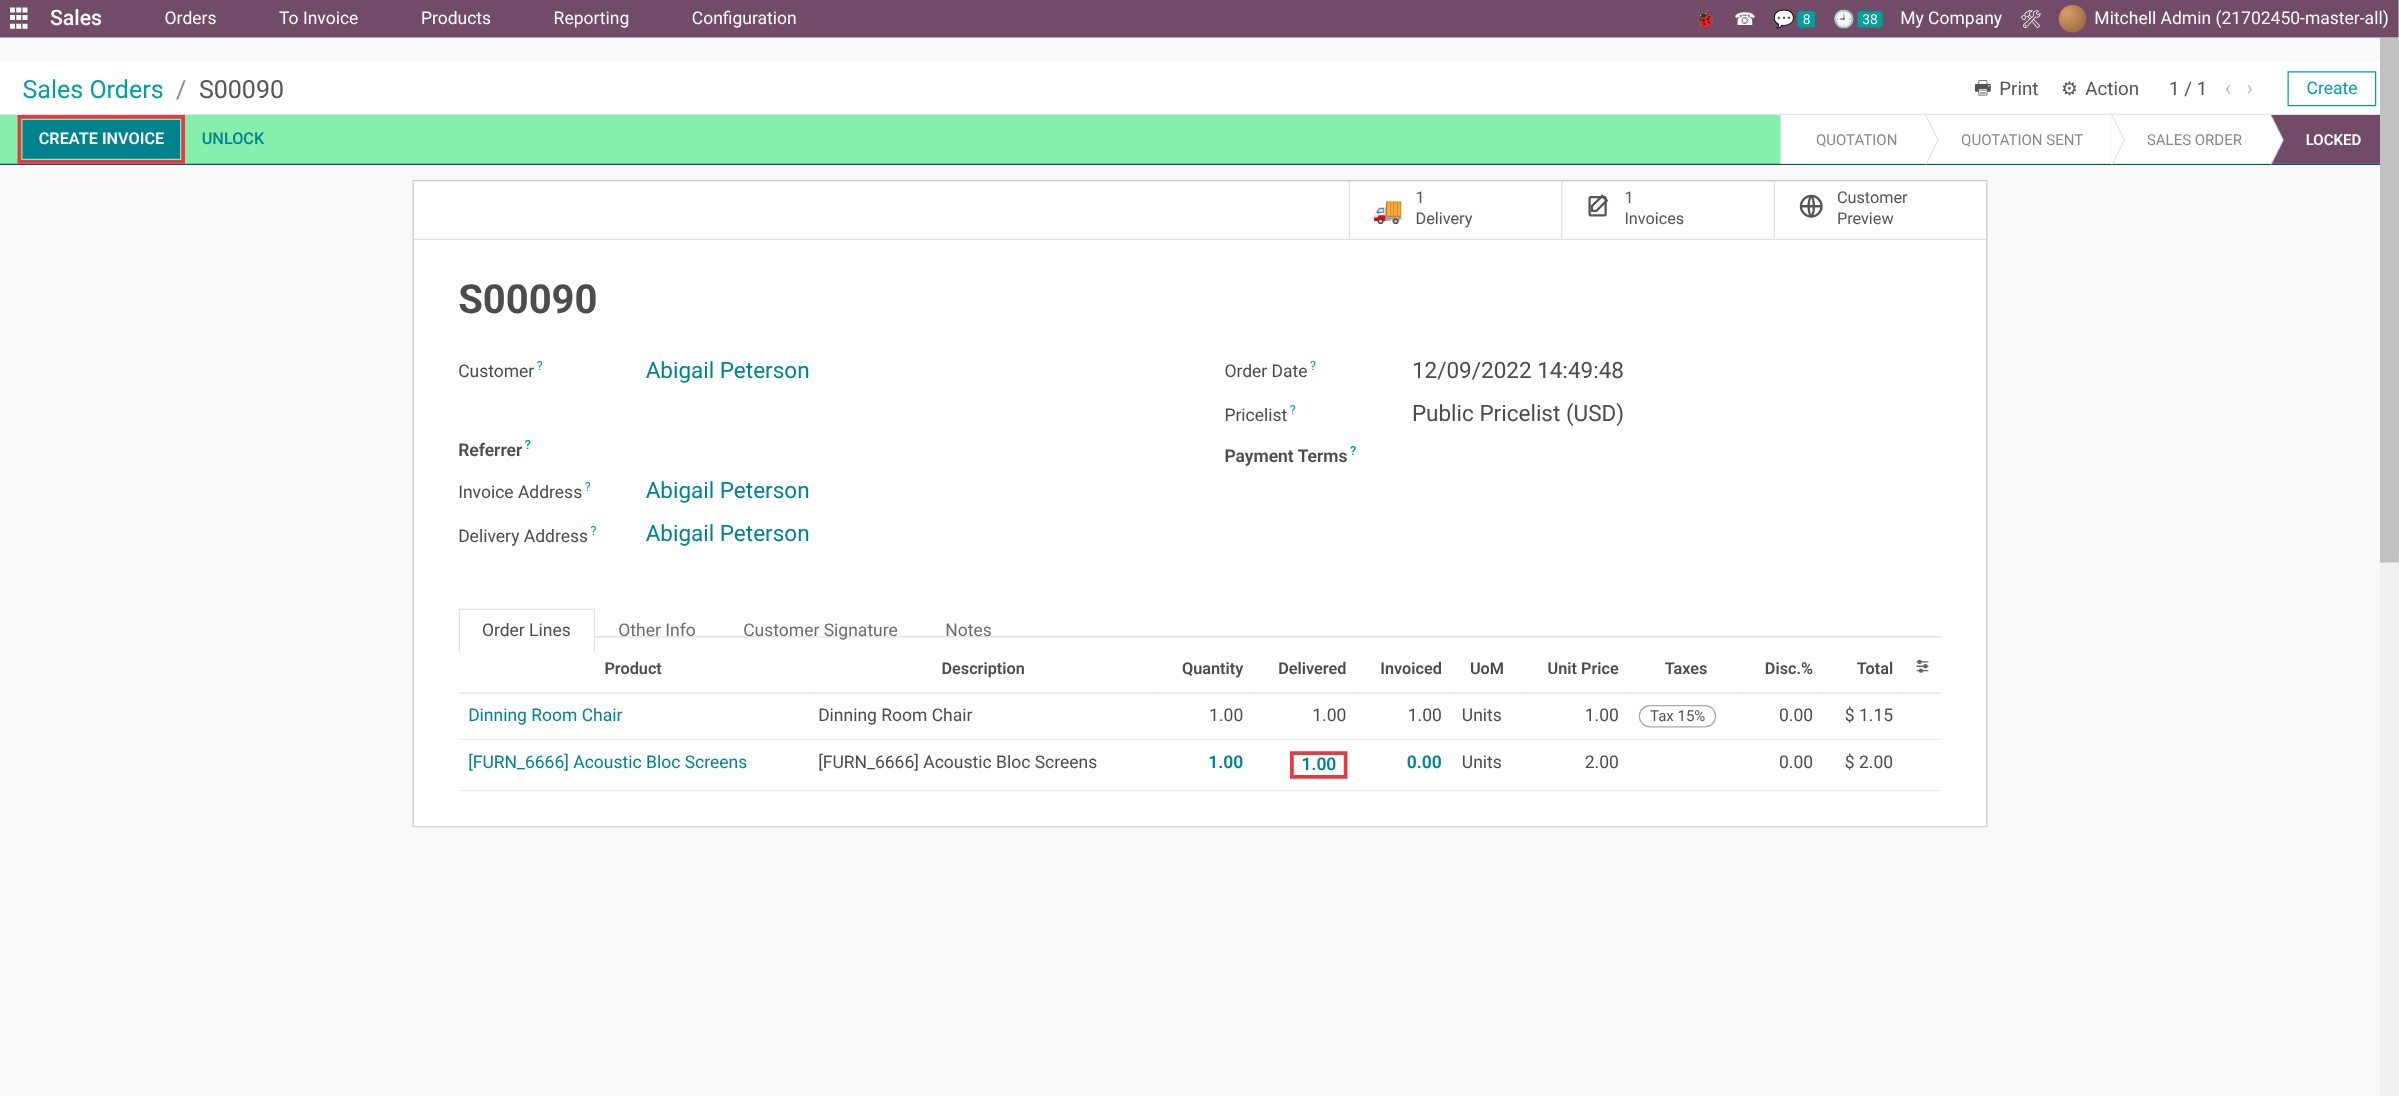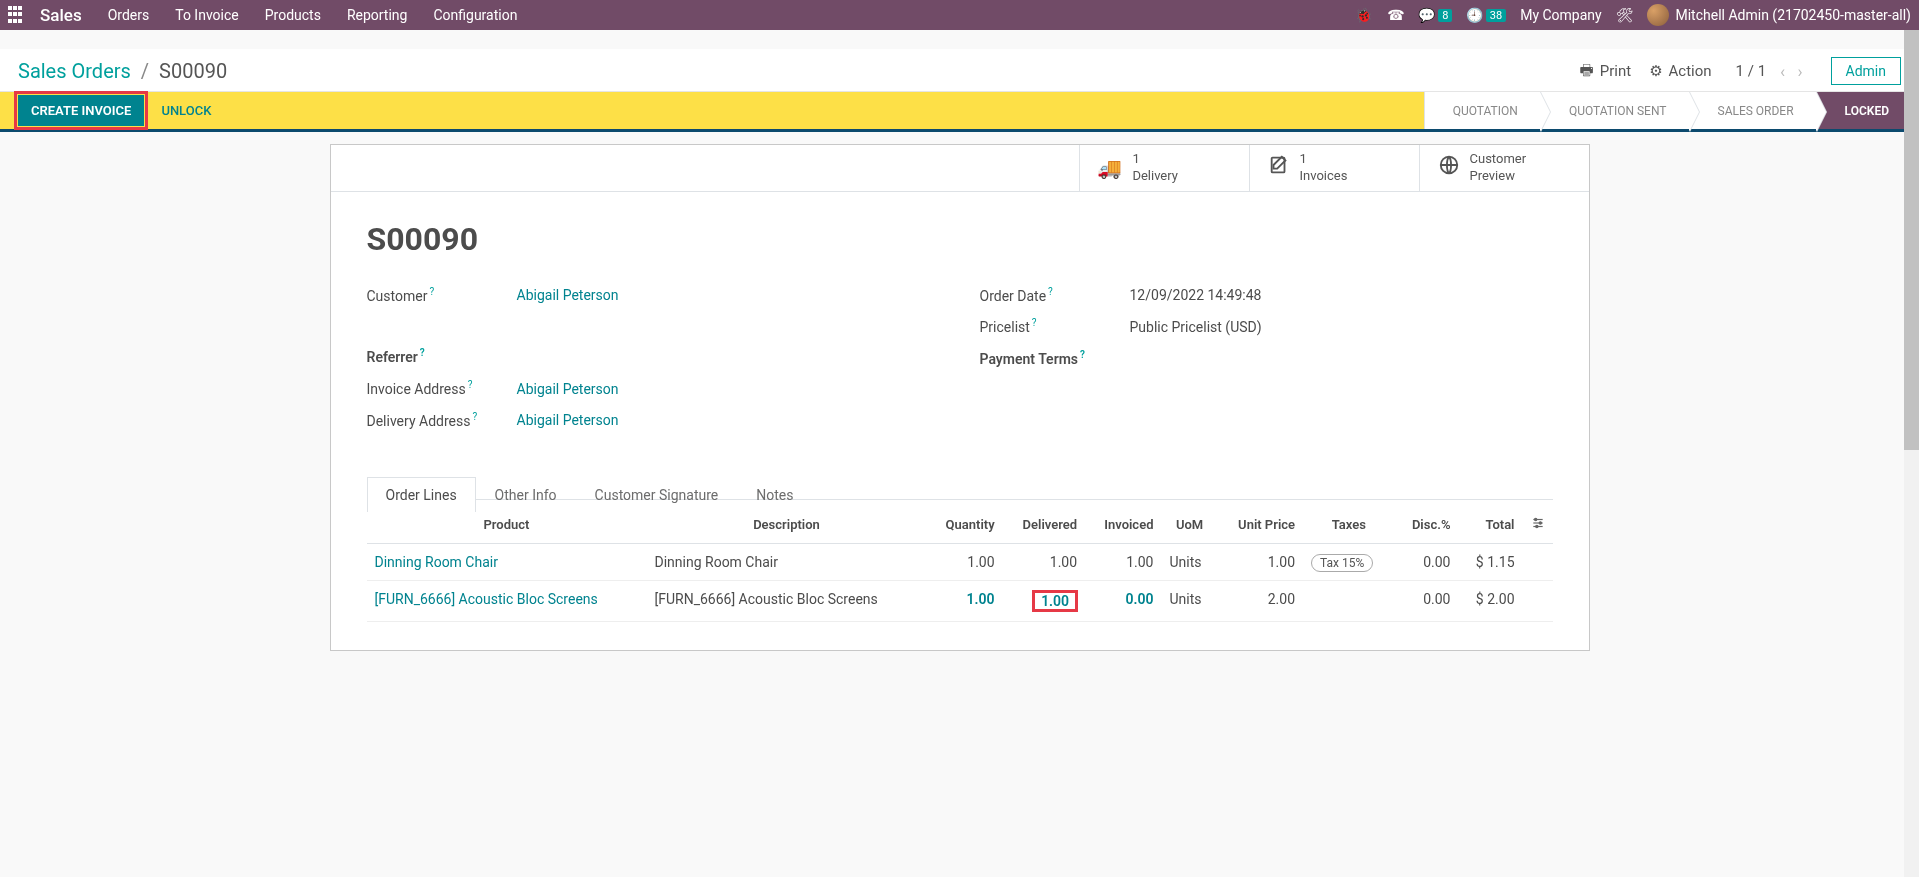--- a/index.html
+++ b/index.html
@@ -3,41 +3,41 @@
 <meta charset="utf-8">
 <style>
 * { margin: 0; padding: 0; box-sizing: border-box; font-family: -apple-system, BlinkMacSystemFont, "Segoe UI", Roboto, Helvetica, Arial, sans-serif; }
 body { background: #f9f9f9; font-size: 13px; color: #374151; }
 
 
 .topbar { background: #714B67; height: 30px; display: flex; align-items: center; color: #fff; padding: 0 8px; }
 .topbar .apps-icon { width: 18px; height: 18px; display: flex; flex-wrap: wrap; gap: 1px; margin-right: 14px; cursor: pointer; }
 .topbar .apps-icon span { width: 4px; height: 4px; background: #fff; }
 .topbar .brand { font-size: 17px; font-weight: 500; margin-right: 26px; }
-.topbar .nav-item { margin-right: 26px; font-size: 14px; cursor: pointer; }
+.topbar .nav-item { margin-right: 26px; font-size: 14px; cursor: pointer; margin-left: 24px; }
 .topbar .spacer { flex: 1; }
 .topbar .right-item { margin-left: 14px; display: flex; align-items: center; cursor: pointer; font-size: 14px; }
 .topbar .badge { background: #00A09D; color: #fff; font-size: 11px; padding: 0 4px; border-radius: 2px; margin-left: 2px; }
 .topbar .avatar { width: 22px; height: 22px; border-radius: 50%; background: radial-gradient(circle at 30% 30%, #d9a066, #8b5e3c); margin-right: 6px; }
 
 
 .controlbar { background: #fff; display: flex; align-items: center; padding: 8px 18px 6px 18px; border-bottom: 1px solid #e5e5e5; margin-top: 19px; }
 .breadcrumb { font-size: 20px; display: flex; align-items: baseline; gap: 10px; }
 .breadcrumb .bc-root { color: #00A09D; cursor: pointer; }
 .breadcrumb .bc-sep { color: #888; }
 .breadcrumb .bc-current { color: #555; }
 .controlbar .spacer { flex: 1; }
 .controlbar .action-link { display: flex; align-items: center; gap: 6px; color: #555; font-size: 15px; margin-left: 18px; cursor: pointer; }
 .controlbar .pager { color: #555; font-size: 15px; margin-left: 24px; }
 .controlbar .pager-arrows { margin-left: 10px; color: #bbb; font-size: 17px; }
 .controlbar .pager-arrows span { margin: 0 4px; cursor: pointer; }
 .controlbar .create-btn { border: 1px solid #00A09D; color: #00A09D; background: #fff; padding: 5px 14px; font-size: 14px; margin-left: 24px; cursor: pointer; }
 
 
-.statusbar { background: #fde047; display: flex; align-items: stretch; border-bottom: 3px solid #0c4a6e; height: 40px; }
+.statusbar { background: #86efac; display: flex; align-items: stretch; border-bottom: 1px solid #0c4a6e; height: 40px; }
 .statusbar .btn-wrap { display: flex; align-items: center; padding-left: 18px; }
 .statusbar .btn-primary { background: #00838F; color: #fff; font-weight: 600; padding: 8px 13px; font-size: 13px; border: none; cursor: pointer; }
 .statusbar .btn-secondary { background: transparent; color: #00838F; font-weight: 500; padding: 8px 13px; font-size: 13px; border: none; cursor: pointer; margin-left: 4px; }
 .highlight-red { outline: 3px solid #e63946; outline-offset: 1px; }
 .statusbar .spacer { flex: 1; }
 .status-arrows { display: flex; height: 100%; }
 .status-step { position: relative; display: flex; align-items: center; padding: 0 22px 0 28px; font-size: 12px; color: #888; background: #fff; border-left: 1px solid #dee2e6; }
 .status-step::after { content: ''; position: absolute; right: -10px; top: 0; width: 0; height: 0; border-top: 20px solid transparent; border-bottom: 20px solid transparent; border-left: 10px solid #fff; z-index: 2; }
 .status-step::before { content: ''; position: absolute; right: -11px; top: 0; width: 0; height: 0; border-top: 20px solid transparent; border-bottom: 20px solid transparent; border-left: 10px solid #dee2e6; z-index: 1; }
 .status-step.active { background: #714B67; color: #fff; font-weight: 600; padding-right: 30px; }
@@ -54,21 +54,21 @@
 .stat-btn .stat-icon { font-size: 20px; color: #555; }
 .stat-btn .stat-text { display: flex; flex-direction: column; font-size: 13px; color: #555; line-height: 1.3; }
 
 .sheet-body { padding: 28px 36px; }
 .record-title { font-size: 32px; color: #4c4c4c; margin-bottom: 28px; }
 
 .fields-grid { display: grid; grid-template-columns: 1fr 1fr; gap: 0 40px; }
 .field-row { display: flex; align-items: baseline; margin-bottom: 14px; }
 .field-row .label-cell { width: 150px; color: #4c4c4c; font-size: 14px; }
 .field-row .label-cell .qmark { color: #00A09D; font-size: 10px; vertical-align: super; margin-left: 2px; }
-.field-row .value-cell { font-size: 14px; }
+.field-row .value-cell { font-size: 18px; }
 .value-link { color: #00838F; cursor: pointer; }
 .value-plain { color: #4c4c4c; }
 .field-row.bold .label-cell { font-weight: 600; }
 
 
 .tabs { display: flex; border-bottom: 1px solid #dee2e6; margin-top: 22px; }
 .tab { padding: 9px 18px; font-size: 14px; color: #6c6c6c; cursor: pointer; border: 1px solid transparent; border-bottom: none; position: relative; top: 13px; }
 .tab.active { color: #4c4c4c; border-color: #dee2e6; background: #fff; }
 
 
@@ -148,21 +148,21 @@
   </div>
   <div class="action-link">
     <span class="icn">⚙</span>
     <span>Action</span>
   </div>
   <span class="pager">1 / 1</span>
   <span class="pager-arrows">
     <span>‹</span>
     <span>›</span>
   </span>
-  <button class="create-btn">Admin</button>
+  <button class="create-btn">Create</button>
 </div>
 
 <div class="statusbar">
   <div class="btn-wrap">
     <button class="btn-primary highlight-red">CREATE INVOICE</button>
     <button class="btn-secondary">UNLOCK</button>
   </div>
   <div class="spacer"></div>
   <div class="status-arrows">
     <div class="status-step">QUOTATION</div>

